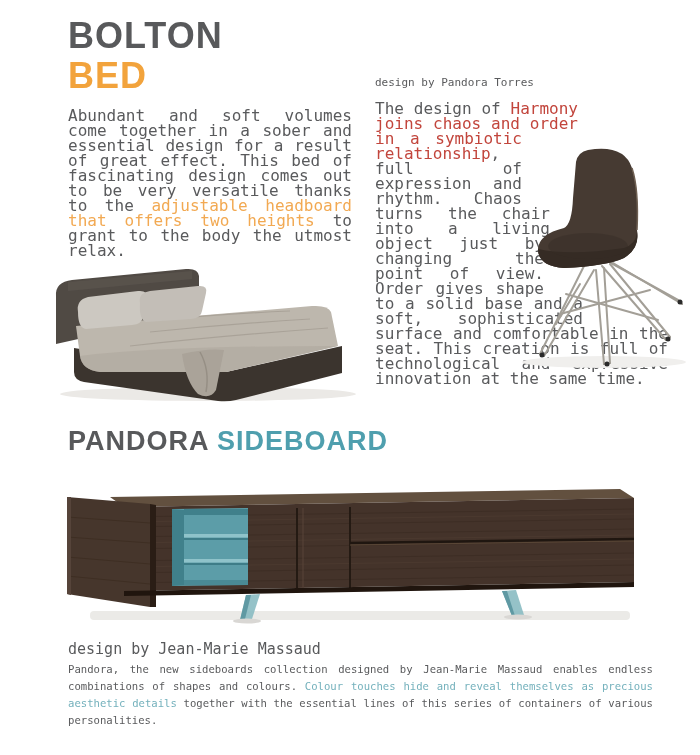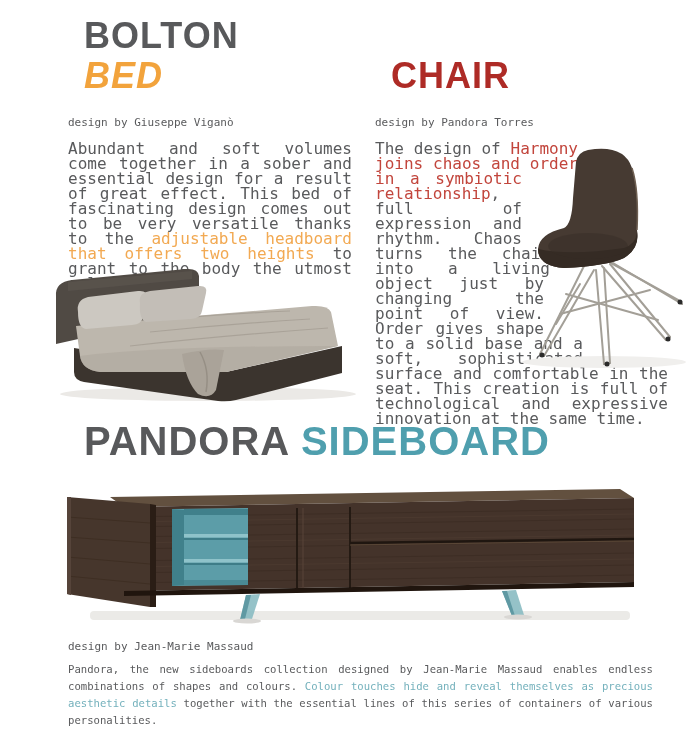--- a/index.html
+++ b/index.html
@@ -8,23 +8,22 @@
     font-family:"DejaVu Sans Mono", monospace;overflow:hidden;
   }
   h1,p,div{margin:0;padding:0;}
   .col{position:absolute;top:16px;}
   .col-left{left:68px;width:284px;}
   .col-right{left:375px;width:293px;}
   .title{
     font-family:"Liberation Sans", sans-serif;
     font-weight:bold;font-size:36px;line-height:40px;letter-spacing:1px;
     color:var(--title);
-    margin-left:16px;
   }
-  .accent-orange{color:var(--orange);font-style:italic;}
+  .accent-orange{color:var(--orange);}
   .accent-red{color:var(--red_heading);}
   .accent-teal{color:var(--teal_heading);}
   .designer{
     margin-top:20px;font-size:11px;line-height:13px;color:var(--body);
   }
   .desc{
     margin-top:12px;font-size:16px;line-height:15px;color:var(--body);
     text-align:justify;
   }
   .hl-orange{color:var(--orange_text);}
@@ -33,37 +32,36 @@
   
   .fA,.fB,.fC1,.fC2,.fD{float:right;clear:right;}
   .fA{width:90px;height:30px;}
   .fB{width:146px;height:75px;}
   .fC1{width:118px;height:30px;}
   .fC2{width:124px;height:60px;}
   .fD{width:85px;height:30px;}
   .bed-fig{position:absolute;left:40px;top:262px;width:320px;height:142px;}
   .chair-fig{position:absolute;left:125px;top:128px;width:196px;height:230px;}
   .pandora-head{position:absolute;left:68px;top:418px;}
-  .pandora-head .title{font-size:40px;line-height:46px;white-space:nowrap;}
+  .pandora-head .title{font-size:27px;line-height:46px;white-space:nowrap;}
   .sideboard-fig{position:absolute;left:50px;top:483px;width:604px;height:150px;}
-  .pandora-designer{position:absolute;left:68px;top:640px;font-size:11px;color:var(--body);}
+  .pandora-designer{position:absolute;left:68px;top:640px;font-size:15px;color:var(--body);}
   .pandora-desc{
     position:absolute;left:68px;top:661px;width:585px;
     font-size:10.6px;line-height:17px;color:var(--body);text-align:justify;
   }
   svg{display:block;}
 </style>
 </head>
 <body>
 
 <div class="page">
 
   <section class="col col-left">
     <h1 class="title"><span>BOLTON</span><br><span class="accent-orange">BED</span></h1>
-    <div class="designer">design by Giuseppe Viganò</div>
     <p class="desc"><span>Abundant and soft volumes come together in a sober and essential design for a result of great effect. This bed of fascinating design comes out to be very versatile thanks to the </span><span class="hl-orange">adjustable headboard that offers two heights</span><span> to grant to the body the utmost relax.</span></p>
   </section>
 
   <svg class="bed-fig" viewBox="0 0 320 142">
     <ellipse cx="168" cy="132" rx="148" ry="7" fill="#ebe9e6"></ellipse>
     <path d="M34,86 L34,110 Q34,118 44,120 L178,139 Q188,140 196,138 L302,111 L302,84 L186,110 Z" fill="#3b342e"></path>
     <path d="M16,34 Q15,20 32,18 L146,7 Q158,6 159,14 L159,50 L16,82 Z" fill="#504a44"></path>
     <path d="M28,20 L152,9 L152,17 L28,29 Z" fill="#5a544e" opacity="0.8"></path>
     <path d="M36,64 L272,44 Q288,43 291,50 L298,84 L186,110 L60,110 Q42,108 40,94 Z" fill="#bdb7ad"></path>
     <path d="M40,94 Q120,84 298,84 L186,110 L60,110 Q42,108 40,94 Z" fill="#b1aaa0" opacity="0.7"></path>
@@ -72,21 +70,21 @@
       <path d="M110,70 Q190,62 270,57"></path>
       <path d="M90,84 Q180,74 288,66"></path>
     </g>
     <path d="M38,50 Q36,38 48,35 L98,29 Q108,28 107,36 L103,55 Q102,62 92,63 L46,67 Q38,66 38,50 Z" fill="#ccc8c1"></path>
     <path d="M100,41 Q98,31 110,29 L158,24 Q168,23 166,31 L162,49 Q161,56 151,57 L106,60 Q99,58 100,41 Z" fill="#c3beb7"></path>
     <path d="M142,92 Q168,86 184,88 L176,128 Q170,138 158,132 Q146,120 142,92 Z" fill="#aaa399"></path>
     <path d="M160,90 Q170,108 166,130" stroke="#968f85" fill="none" stroke-width="1.5"></path>
   </svg>
 
   <section class="col col-right">
-    <h1 class="title"><br><span class="accent-red">CHAIR</span></h1>
+    <h1 class="title"><br></h1>
     <div class="designer">design by Pandora Torres</div>
     <p class="desc"><span class="fA"></span><span class="fB"></span><span class="fC1"></span><span class="fC2"></span><span class="fD"></span><span>The design of </span><span class="hl-red">Harmony joins chaos and order in a symbiotic relationship</span><span>, full of expression and rhythm. Chaos turns the chair into a living object just by changing the point of view. Order gives shape to a solid base and a soft, sophisticated surface and comfortable in the seat. This creation is full of technological and expressive innovation at the same time.</span></p>
 
     <svg class="chair-fig" viewBox="0 0 196 230">
       <ellipse cx="104" cy="218" rx="82" ry="6" fill="#f0efed"></ellipse>
       <g stroke="#a39f97" stroke-width="2" fill="none" stroke-linecap="round">
         <path d="M84,122 L40,210"></path>
           <path d="M94,126 L44,212"></path>
           <path d="M40,210 L44,212"></path>
         <path d="M96,126 L104,220"></path>

